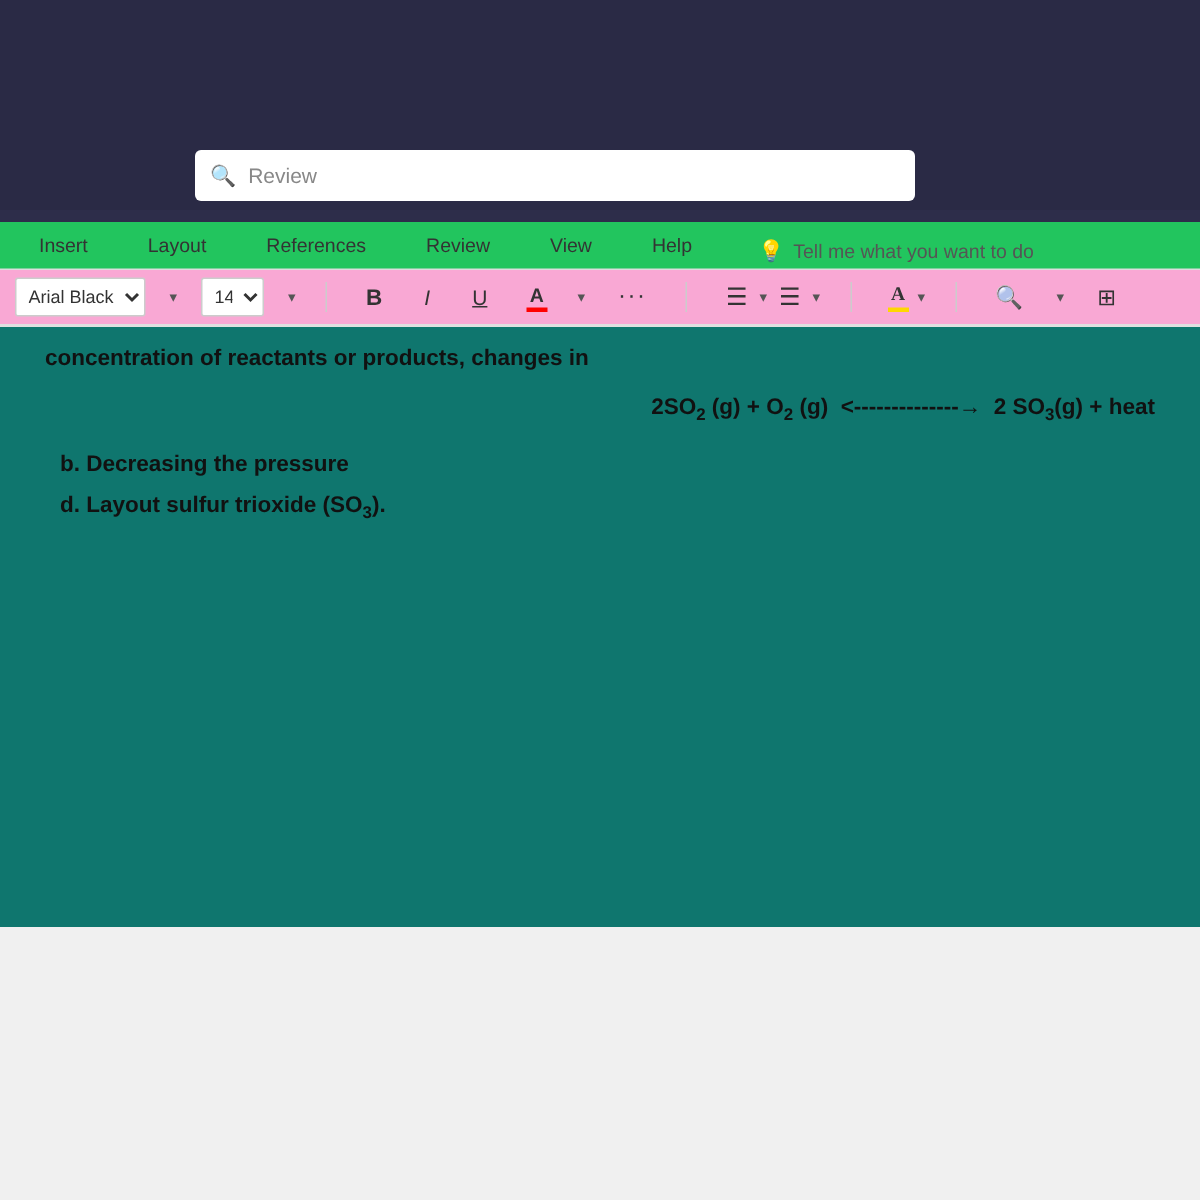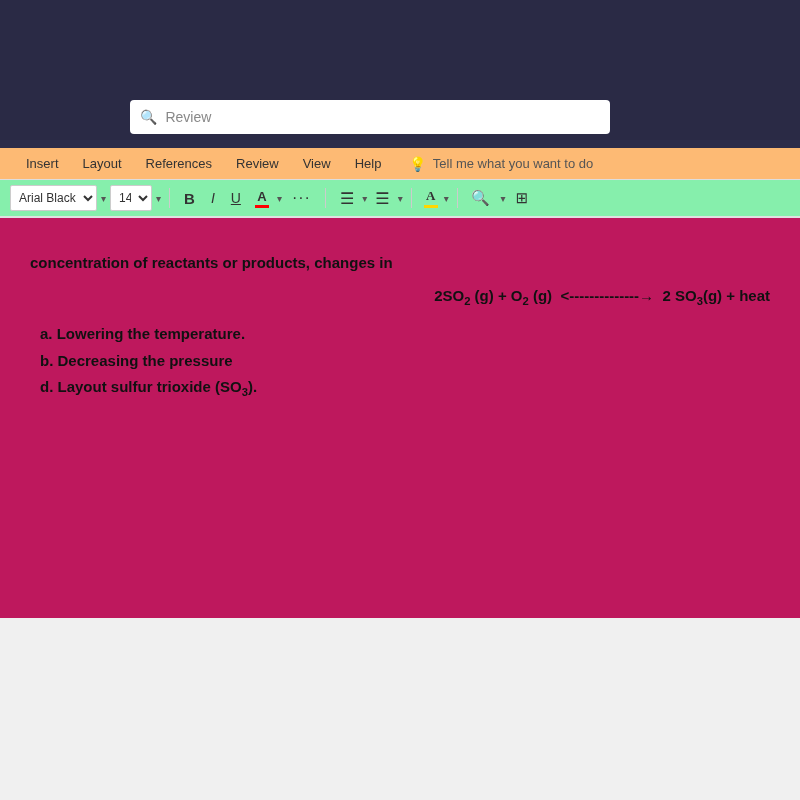--- a/index.html
+++ b/index.html
@@ -63,25 +63,25 @@
     .title-bar {
       background: #f0f0f0;
       padding: 6px 14px;
       font-size: 13px;
       color: #333;
       border-bottom: 1px solid #ddd;
     }
 
     
     .menu-bar {
-      background: #fdba74;
-      display: flex;
-      align-items: center;
+      background: #22c55e;
+      display: flex;
+      align-items: flex-end;
       padding: 4px 14px;
-      gap: 0;
+      gap: 16px;
       border-bottom: 1px solid #ddd;
     }
 
     .menu-item {
       padding: 4px 12px;
       font-size: 13px;
       color: #333;
       cursor: pointer;
       white-space: nowrap;
     }
@@ -90,25 +90,25 @@
       display: flex;
       align-items: center;
       margin-left: 16px;
       gap: 6px;
       color: #555;
       font-size: 13px;
     }
 
     
     .toolbar {
-      background: #86efac;
+      background: #f9a8d4;
       display: flex;
       align-items: center;
       padding: 4px 10px;
-      gap: 4px;
+      gap: 16px;
       border-bottom: 2px solid #e0e0e0;
       min-height: 38px;
     }
 
     .font-select {
       border: 1px solid #ccc;
       border-radius: 2px;
       padding: 2px 4px;
       font-size: 12px;
       color: #333;
@@ -175,23 +175,23 @@
     }
 
     .toolbar-group {
       display: flex;
       align-items: center;
       gap: 2px;
     }
 
     
     .doc-content {
-      background: #be185d;
+      background: #0f766e;
       margin: 0;
-      padding: 36px 30px;
+      padding: 12px 30px;
       min-height: 400px;
       font-family: 'Arial Black', Arial, sans-serif;
     }
 
     .doc-partial-line {
       font-size: 15px;
       font-weight: bold;
       color: #111;
       margin-bottom: 6px;
       overflow: hidden;
@@ -324,24 +324,20 @@
 
       <div class="doc-partial-line">concentration of reactants or products, changes in</div>
 
 
       <div class="doc-reaction">
         2SO<sub>2</sub> (g) + O<sub>2</sub> (g) &nbsp;&lt;--------------→&nbsp; 2 SO<sub>3</sub>(g) + heat
       </div>
 
       <div class="doc-answers">
         <div class="doc-answer">
-          <span>a. </span>
-          <span>Lowering the temperature.</span>
-        </div>
-        <div class="doc-answer">
           <span>b. </span>
           <span>Decreasing the pressure</span>
         </div>
         <div class="doc-answer">
           <span>d. </span>
           <span>Layout sulfur trioxide (SO</span><sub>3</sub><span>).</span>
         </div>
       </div>
 
     </div>

